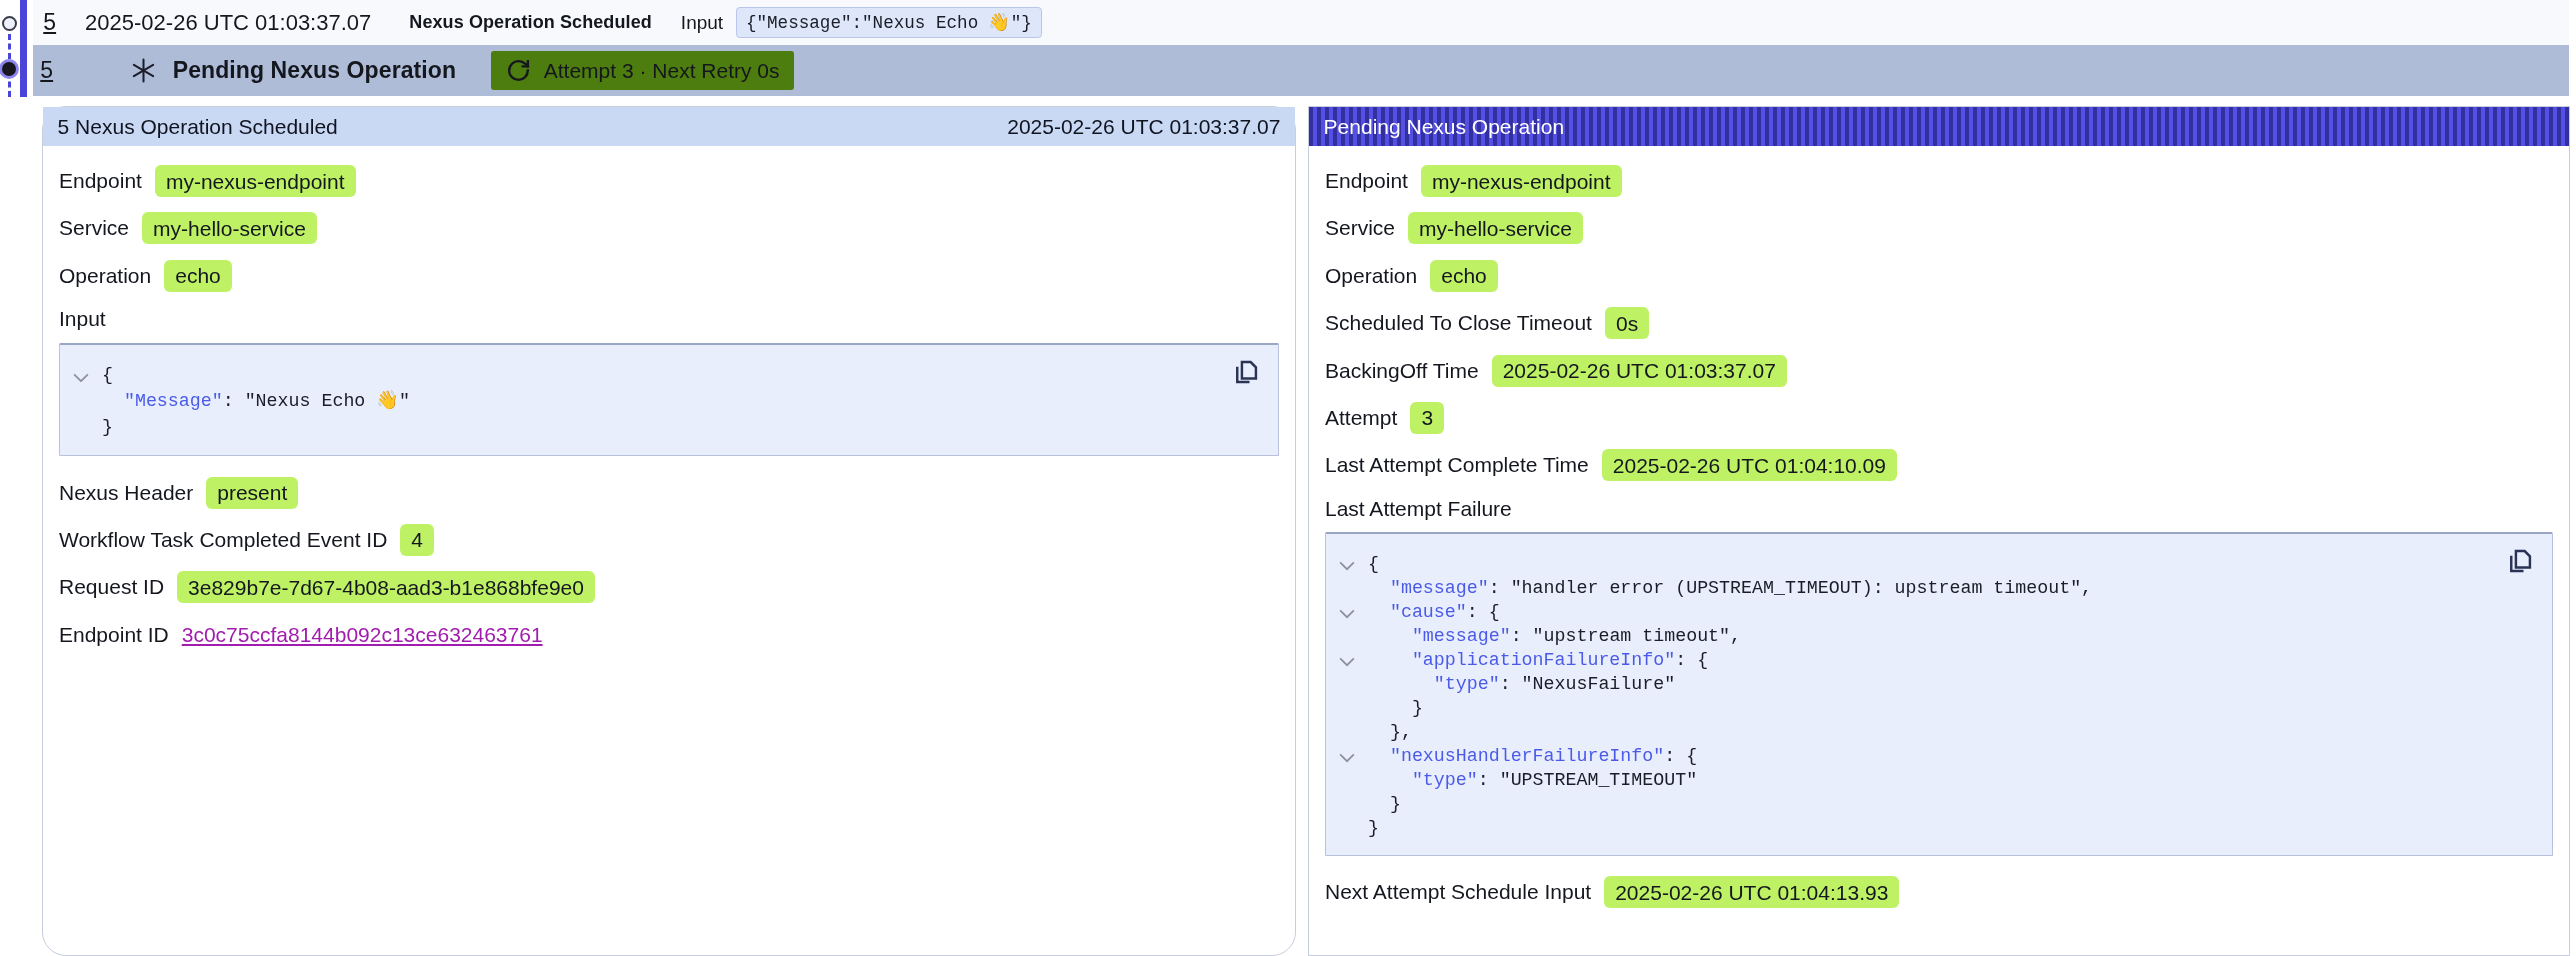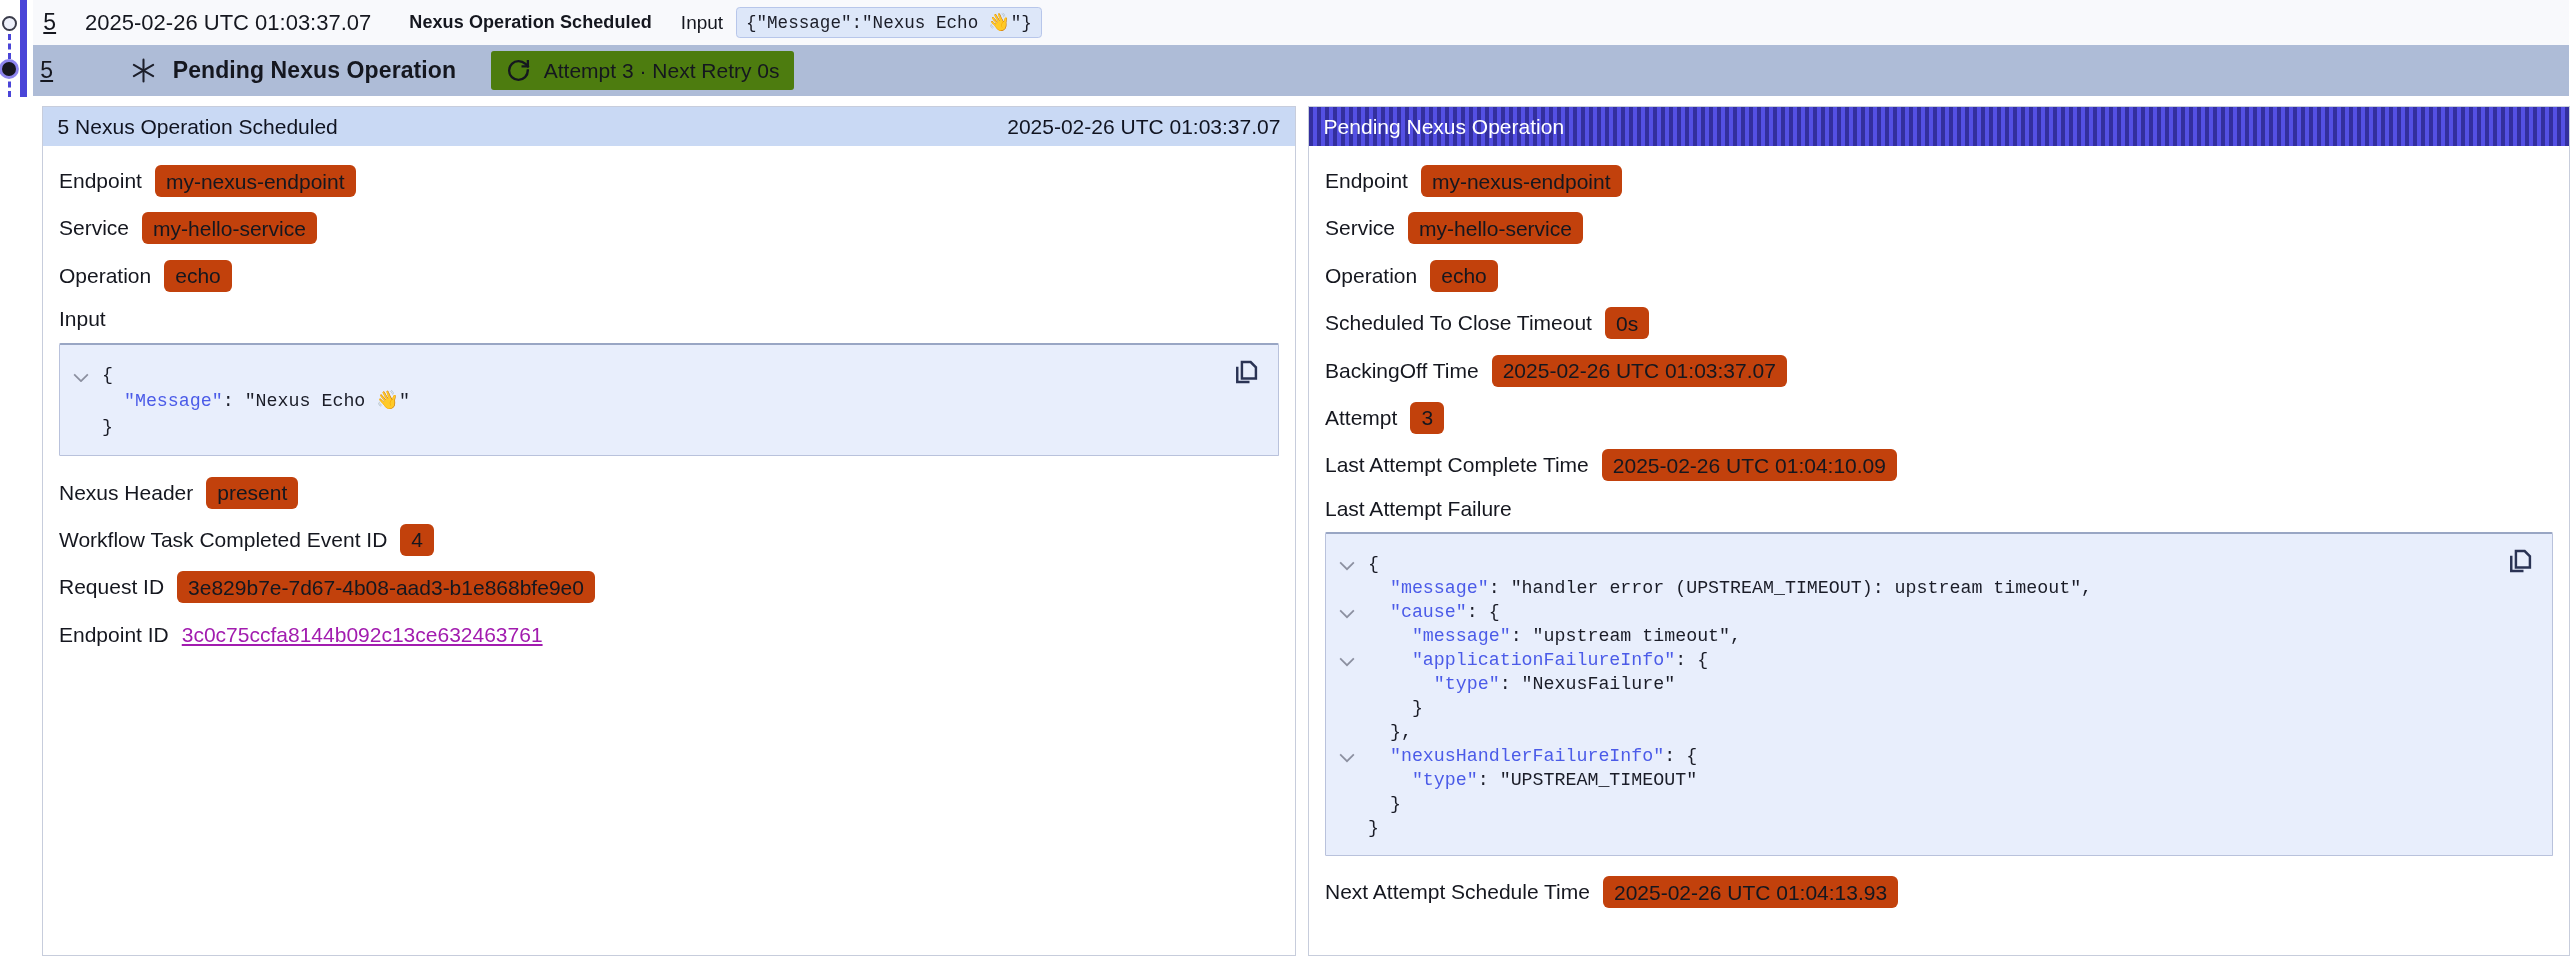--- a/index.html
+++ b/index.html
@@ -27,30 +27,30 @@
   .evt-input-badge { font-family:"Liberation Mono","DejaVu Sans Mono",monospace; font-size:17.6px;
                      background:#dde7f9; border:1.5px solid #b7c6ea; border-radius:3.7px;
                      padding:4.4px 8.8px; color:#1b1d28; }
   .asterisk { width:29px; height:29px; margin-right:14.6px; display:inline-flex; }
   .evt-title2 { font-size:23px; font-weight:700; margin-right:35px; letter-spacing:0.1px; }
   .retry-badge { display:inline-flex; align-items:center; gap:13px; background:#4d7c0f;
                  border-radius:2.9px; padding:7.3px 14.6px; font-size:21px; color:#15171f; }
 
   
   .panel { position:absolute; top:106px; bottom:0; background:#ffffff; border:1.5px solid #c7cddc; }
-  .panel-left  { left:42px;   width:1254px; }
+  .panel-left  { left:42px;   width:1254px;border-radius:24px; }
   .panel-right { left:1308px; width:1262px; }
   .ph { height:39px; display:flex; align-items:center; padding:0 14.6px; font-size:21px; font-weight:500; }
   .ph-left  { background:#c9d9f4; justify-content:space-between; color:#101320; }
   .ph-right { background:repeating-linear-gradient(90deg,#332f9e 0 3.7px,#5450e4 3.7px 8px); color:#ffffff; }
   .pbody { padding:19px 16px 0 16px; }
 
   .field { display:flex; align-items:center; margin-bottom:15.4px; min-height:32px; font-size:21px; }
   .field-label { margin-right:13px; white-space:nowrap; }
-  .badge { background:#c2410c; border-radius:5.9px; padding:1.5px 11px; line-height:29px; white-space:nowrap; }
+  .badge { background:#bef264; border-radius:5.9px; padding:1.5px 11px; line-height:29px; white-space:nowrap; }
   .id-link { color:#a21caf; text-decoration:underline; cursor:pointer; }
 
   .section-label { font-size:21px; margin:4.4px 0 11.7px 0; }
 
   .codeblock { position:relative; background:#e8eefc; border:1.5px solid #b9c2dc; border-top:2.2px solid #99a6c4;
                border-radius:1.5px; padding:17.6px 0 14.6px 0; margin-bottom:20.5px;
                font-family:"Liberation Mono","DejaVu Sans Mono",monospace; font-size:18.3px; color:#1b1d28; }
   .cb-input   .codeline { line-height:26px; }
   .cb-failure .codeline { line-height:24px; }
   .codeline { display:flex; white-space:pre; }
@@ -264,18 +264,18 @@
         <span class="gutter"></span>
         <span>  }</span><span class="key"></span><span></span>
       </div>
       <div class="codeline">
         <span class="gutter"></span>
         <span>}</span><span class="key"></span><span></span>
       </div>
     </div>
 
     <div class="field next-attempt">
-      <span class="field-label">Next Attempt Schedule Time</span>
+      <span class="field-label">Next Attempt Schedule Input</span>
       <span class="badge">2025-02-26 UTC 01:04:13.93</span>
     </div>
   </div>
 </section>
 
 
 </body></html>

